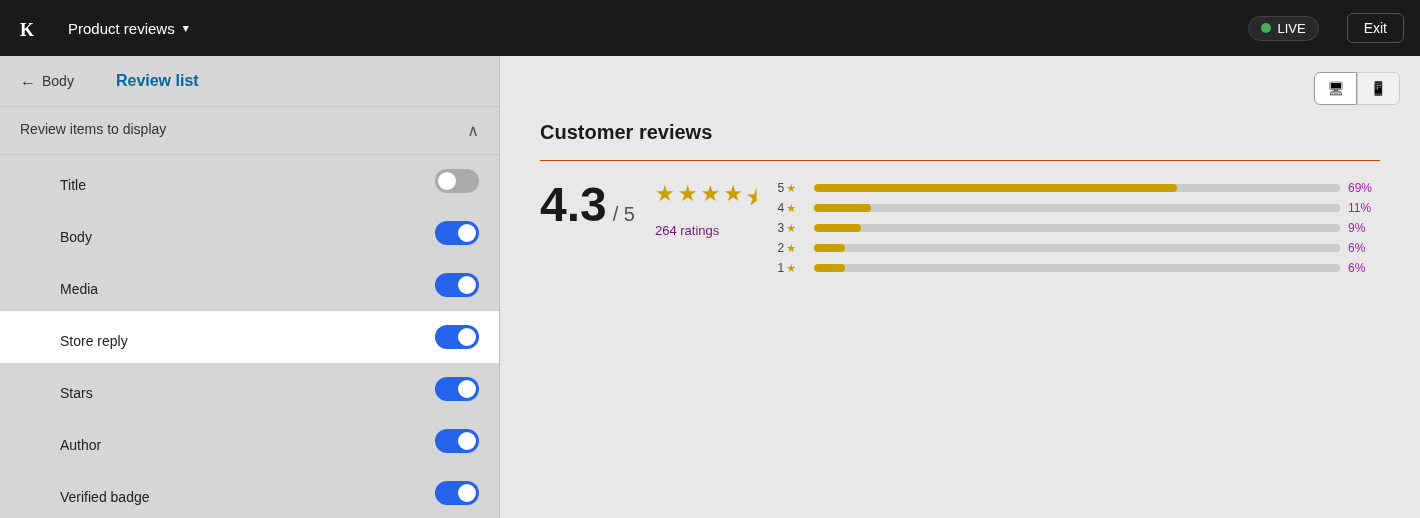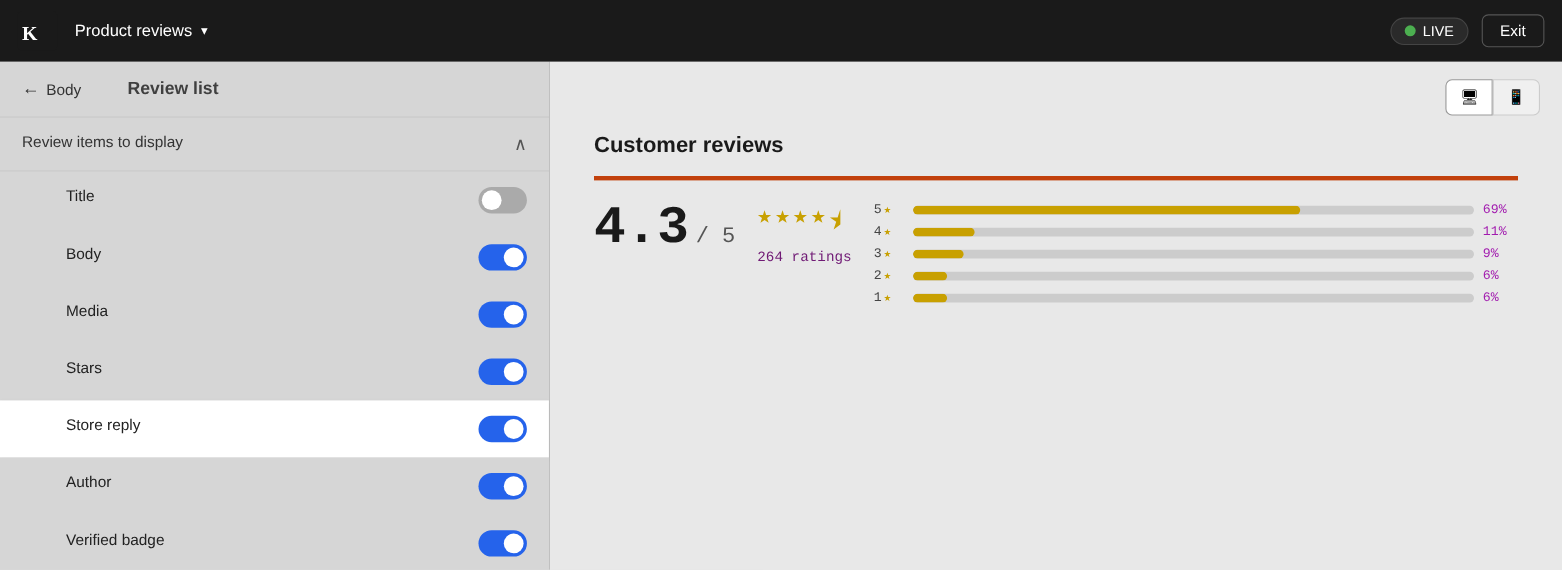--- a/index.html
+++ b/index.html
@@ -37,21 +37,21 @@
       text-align: right;
     }
     .nav-chevron {
       color: #fff;
       font-size: 12px;
     }
     .nav-right {
       margin-left: auto;
       display: flex;
       align-items: center;
-      gap: 12px;
+      gap: 28px;
     }
     .live-badge {
       display: flex;
       align-items: center;
       gap: 6px;
       background: #2a2a2a;
       border: 1px solid #444;
       border-radius: 20px;
       padding: 4px 12px;
       color: #fff;
@@ -103,21 +103,21 @@
       font-size: 14px;
       cursor: pointer;
       text-decoration: none;
     }
     .back-arrow {
       font-size: 16px;
     }
     .panel-title {
       font-size: 16px;
       font-weight: 600;
-      color: #404040;
+      color: #0369a1;
       margin-left: 30px;
     }
 
     
     .section-header {
       display: flex;
       justify-content: space-between;
       padding: 14px 20px;
       background: #d6d6d6;
       border-bottom: 1px solid #c5c5c5;
@@ -131,21 +131,21 @@
       color: #555;
       cursor: pointer;
     }
 
     
     .toggle-list {
       padding: 0;
     }
     .toggle-row {
       display: flex;
-      align-items: flex-start;
+      align-items: flex-end;
       justify-content: space-between;
       padding: 14px 20px 14px 60px;
       background: #d6d6d6;
     }
     .toggle-row.highlighted {
       background: #fff;
       box-shadow: 0 1px 4px rgba(0,0,0,0.08);
     }
     .toggle-label {
       font-size: 14px;
@@ -232,31 +232,30 @@
       overflow-y: auto;
     }
     .preview-card {
       background: transparent;
     }
     .preview-heading {
       font-size: 20px;
       font-weight: 700;
       color: #1a1a1a;
       margin-bottom: 20px;
-      border-bottom: 4px solid #c2410c;
+      border-bottom: 1px solid #c2410c;
       padding-bottom: 16px;
     }
 
     
     .rating-summary {
       display: flex;
       align-items: flex-start;
       gap: 20px;
       margin-bottom: 20px;
-      font-family: Liberation Mono, monospace;
     }
     .big-rating {
       display: flex;
       align-items: baseline;
       gap: 6px;
     }
     .rating-number {
       font-size: 48px;
       font-weight: 700;
       color: #1a1a1a;
@@ -375,26 +374,26 @@
           <label class="toggle-switch"><input type="checkbox" style=""><span class="toggle-slider off"></span></label>
         </div>
         <div class="toggle-row">
           <span class="toggle-label">Body</span>
           <label class="toggle-switch"><input type="checkbox" checked="" style=""><span class="toggle-slider on"></span></label>
         </div>
         <div class="toggle-row">
           <span class="toggle-label">Media</span>
           <label class="toggle-switch"><input type="checkbox" checked="" style=""><span class="toggle-slider on"></span></label>
         </div>
+        <div class="toggle-row highlighted">
+          <span class="toggle-label">Store reply</span>
+          <label class="toggle-switch"><input type="checkbox" checked="" style=""><span class="toggle-slider on"></span></label>
+        </div>
         <div class="toggle-row">
           <span class="toggle-label">Stars</span>
-          <label class="toggle-switch"><input type="checkbox" checked="" style=""><span class="toggle-slider on"></span></label>
-        </div>
-        <div class="toggle-row highlighted">
-          <span class="toggle-label">Store reply</span>
           <label class="toggle-switch"><input type="checkbox" checked="" style=""><span class="toggle-slider on"></span></label>
         </div>
         <div class="toggle-row">
           <span class="toggle-label">Author</span>
           <label class="toggle-switch"><input type="checkbox" checked="" style=""><span class="toggle-slider on"></span></label>
         </div>
         <div class="toggle-row">
           <span class="toggle-label">Verified badge</span>
           <label class="toggle-switch"><input type="checkbox" checked="" style=""><span class="toggle-slider on"></span></label>
         </div>

